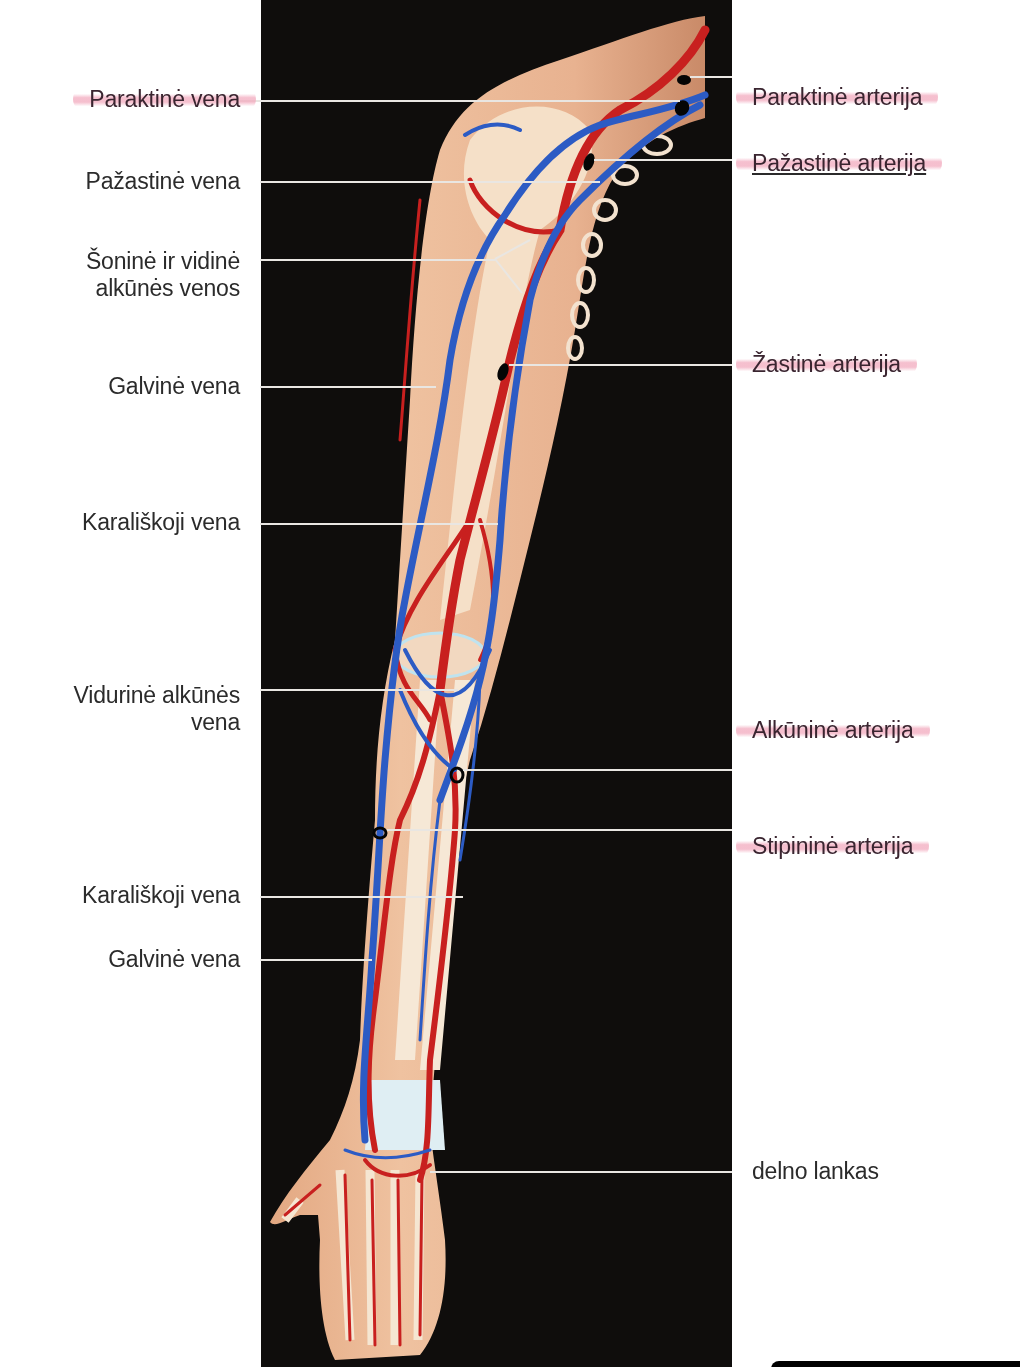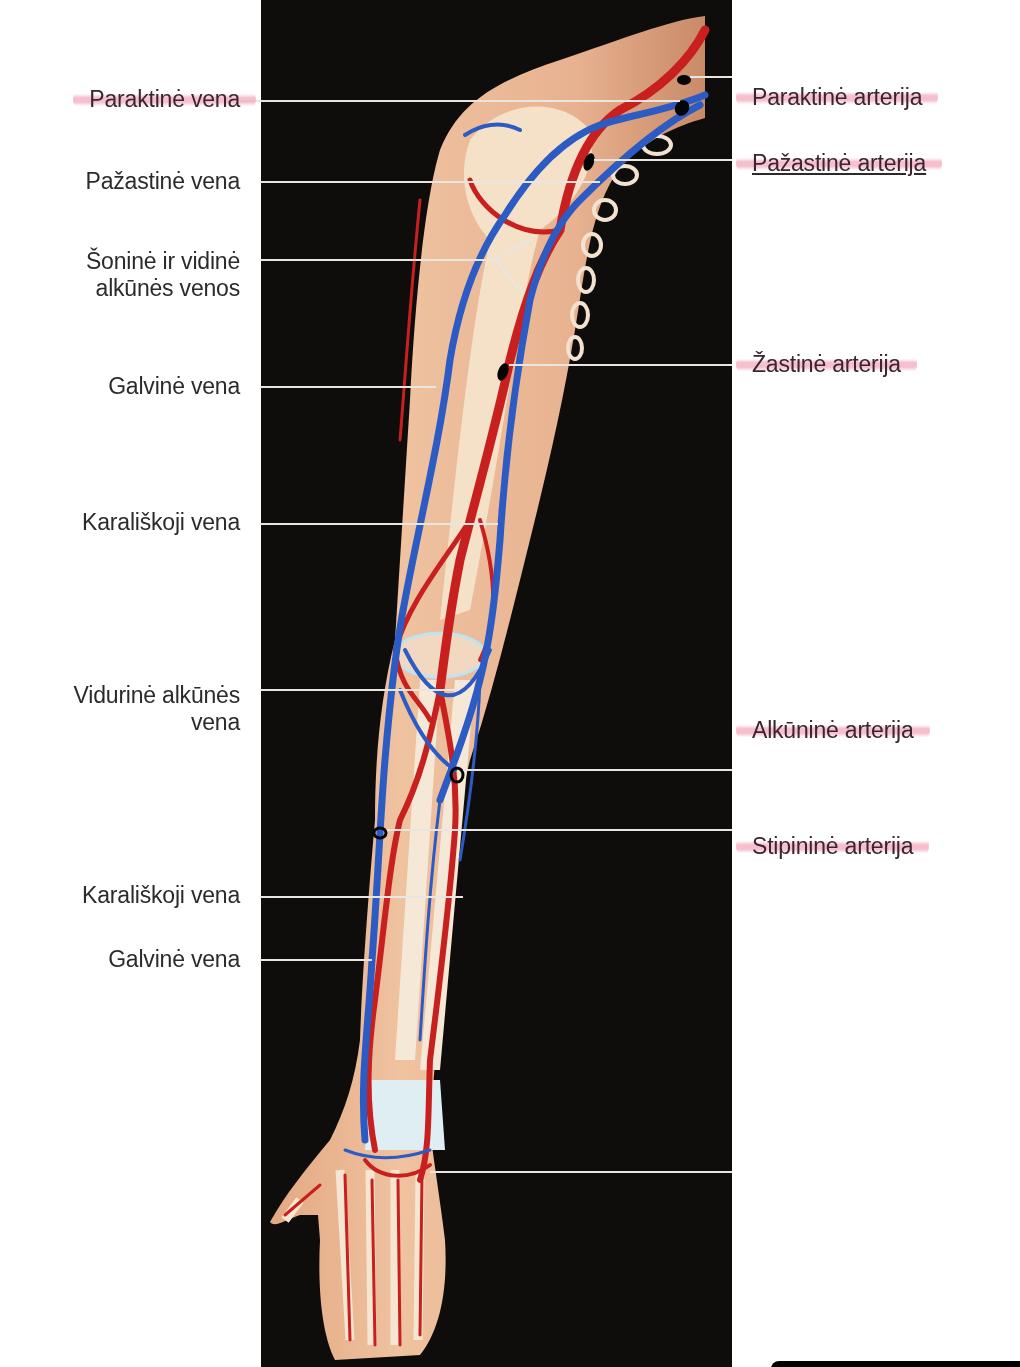--- a/index.html
+++ b/index.html
@@ -159,15 +159,16 @@
 <div class="label right" style="top:351px;">
   <span class="hl">Žastinė arterija</span>
 </div>
 <div class="label right" style="top:717px;">
   <span class="hl">Alkūninė arterija</span>
 </div>
 <div class="label right" style="top:833px;">
   <span class="hl">Stipininė arterija</span>
 </div>
 <div class="label right" style="top:1158px; width:222px; overflow:hidden;">
+  <div>delno lankas</div>
 </div>
 
 <div class="bottom-bar"></div>
 
 </body></html>

